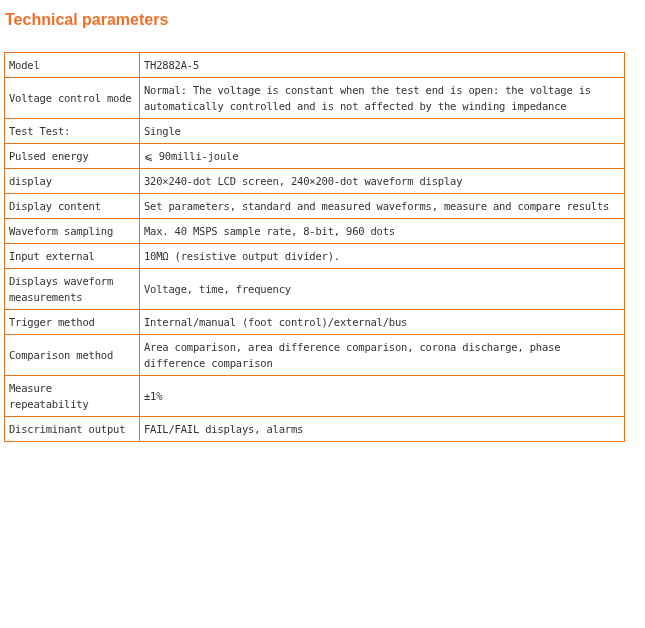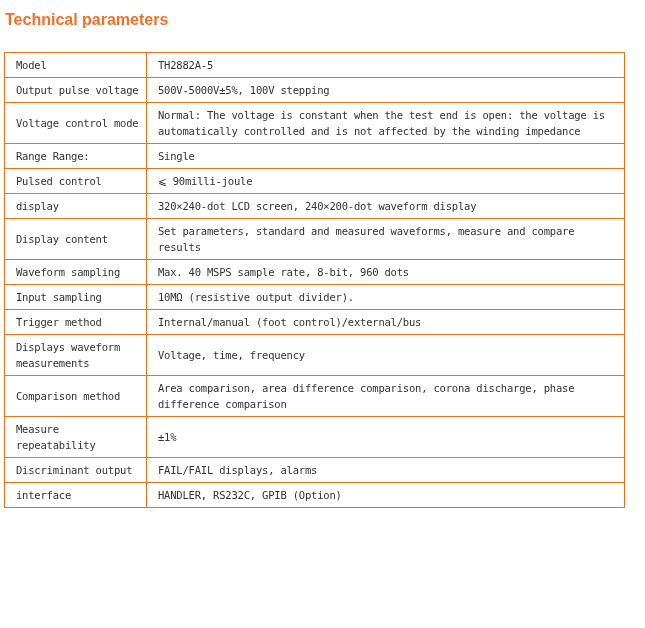--- a/index.html
+++ b/index.html
@@ -30,92 +30,84 @@
     margin: 23px 0 0 4px;
   }
   table.spec td {
     border: 1px solid #e8731d;
     font-family: "DejaVu Sans Mono", "Liberation Mono", monospace;
     font-size: 10.5px;
     letter-spacing: -0.2px;
     line-height: 16px;
     color: #333333;
     vertical-align: middle;
-    padding: 4px 2px 4px 11px;
+    padding: 4px 2px 4px 4px;
     white-space: pre-line;
     word-wrap: break-word;
   }
   table.spec td.param {
     width: 128px;
   }
 </style>
 </head>
 <body>
 
 <div class="page">
   <h2 class="title">Technical parameters</h2>
   <table class="spec">
     <tbody id="spec-tbody">
         <tr>
           <td class="param">Model</td>
           <td class="value">TH2882A-5</td>
         </tr>
         <tr>
-          <td class="param">Output pulse voltage</td>
-          <td class="value">500V-5000V±5%, 100V stepping</td>
-        </tr>
-        <tr>
           <td class="param">Voltage control mode</td>
           <td class="value">Normal: The voltage is constant when the test end is open: the voltage is
 automatically controlled and is not affected by the winding impedance</td>
         </tr>
         <tr>
-          <td class="param">Range Range:</td>
+          <td class="param">Test Test:</td>
           <td class="value">Single</td>
         </tr>
         <tr>
-          <td class="param">Pulsed control</td>
+          <td class="param">Pulsed energy</td>
           <td class="value">⩽ 90milli-joule</td>
         </tr>
         <tr>
           <td class="param">display</td>
           <td class="value">320×240-dot LCD screen, 240×200-dot waveform display</td>
         </tr>
         <tr>
           <td class="param">Display content</td>
           <td class="value">Set parameters, standard and measured waveforms, measure and compare results</td>
         </tr>
         <tr>
           <td class="param">Waveform sampling</td>
           <td class="value">Max. 40 MSPS sample rate, 8-bit, 960 dots</td>
         </tr>
         <tr>
-          <td class="param">Input sampling</td>
+          <td class="param">Input external</td>
           <td class="value">10MΩ (resistive output divider).</td>
+        </tr>
+        <tr>
+          <td class="param">Displays waveform measurements</td>
+          <td class="value">Voltage, time, frequency</td>
         </tr>
         <tr>
           <td class="param">Trigger method</td>
           <td class="value">Internal/manual (foot control)/external/bus</td>
-        </tr>
-        <tr>
-          <td class="param">Displays waveform measurements</td>
-          <td class="value">Voltage, time, frequency</td>
         </tr>
         <tr>
           <td class="param">Comparison method</td>
           <td class="value">Area comparison, area difference comparison, corona discharge, phase
 difference comparison</td>
         </tr>
         <tr>
           <td class="param">Measure repeatability</td>
           <td class="value">±1%</td>
         </tr>
         <tr>
           <td class="param">Discriminant output</td>
           <td class="value">FAIL/FAIL displays, alarms</td>
         </tr>
-        <tr>
-          <td class="param">interface</td>
-          <td class="value">HANDLER, RS232C, GPIB (Option)</td>
-        </tr>
       </tbody>
   </table>
 </div>
 
 </body></html>

